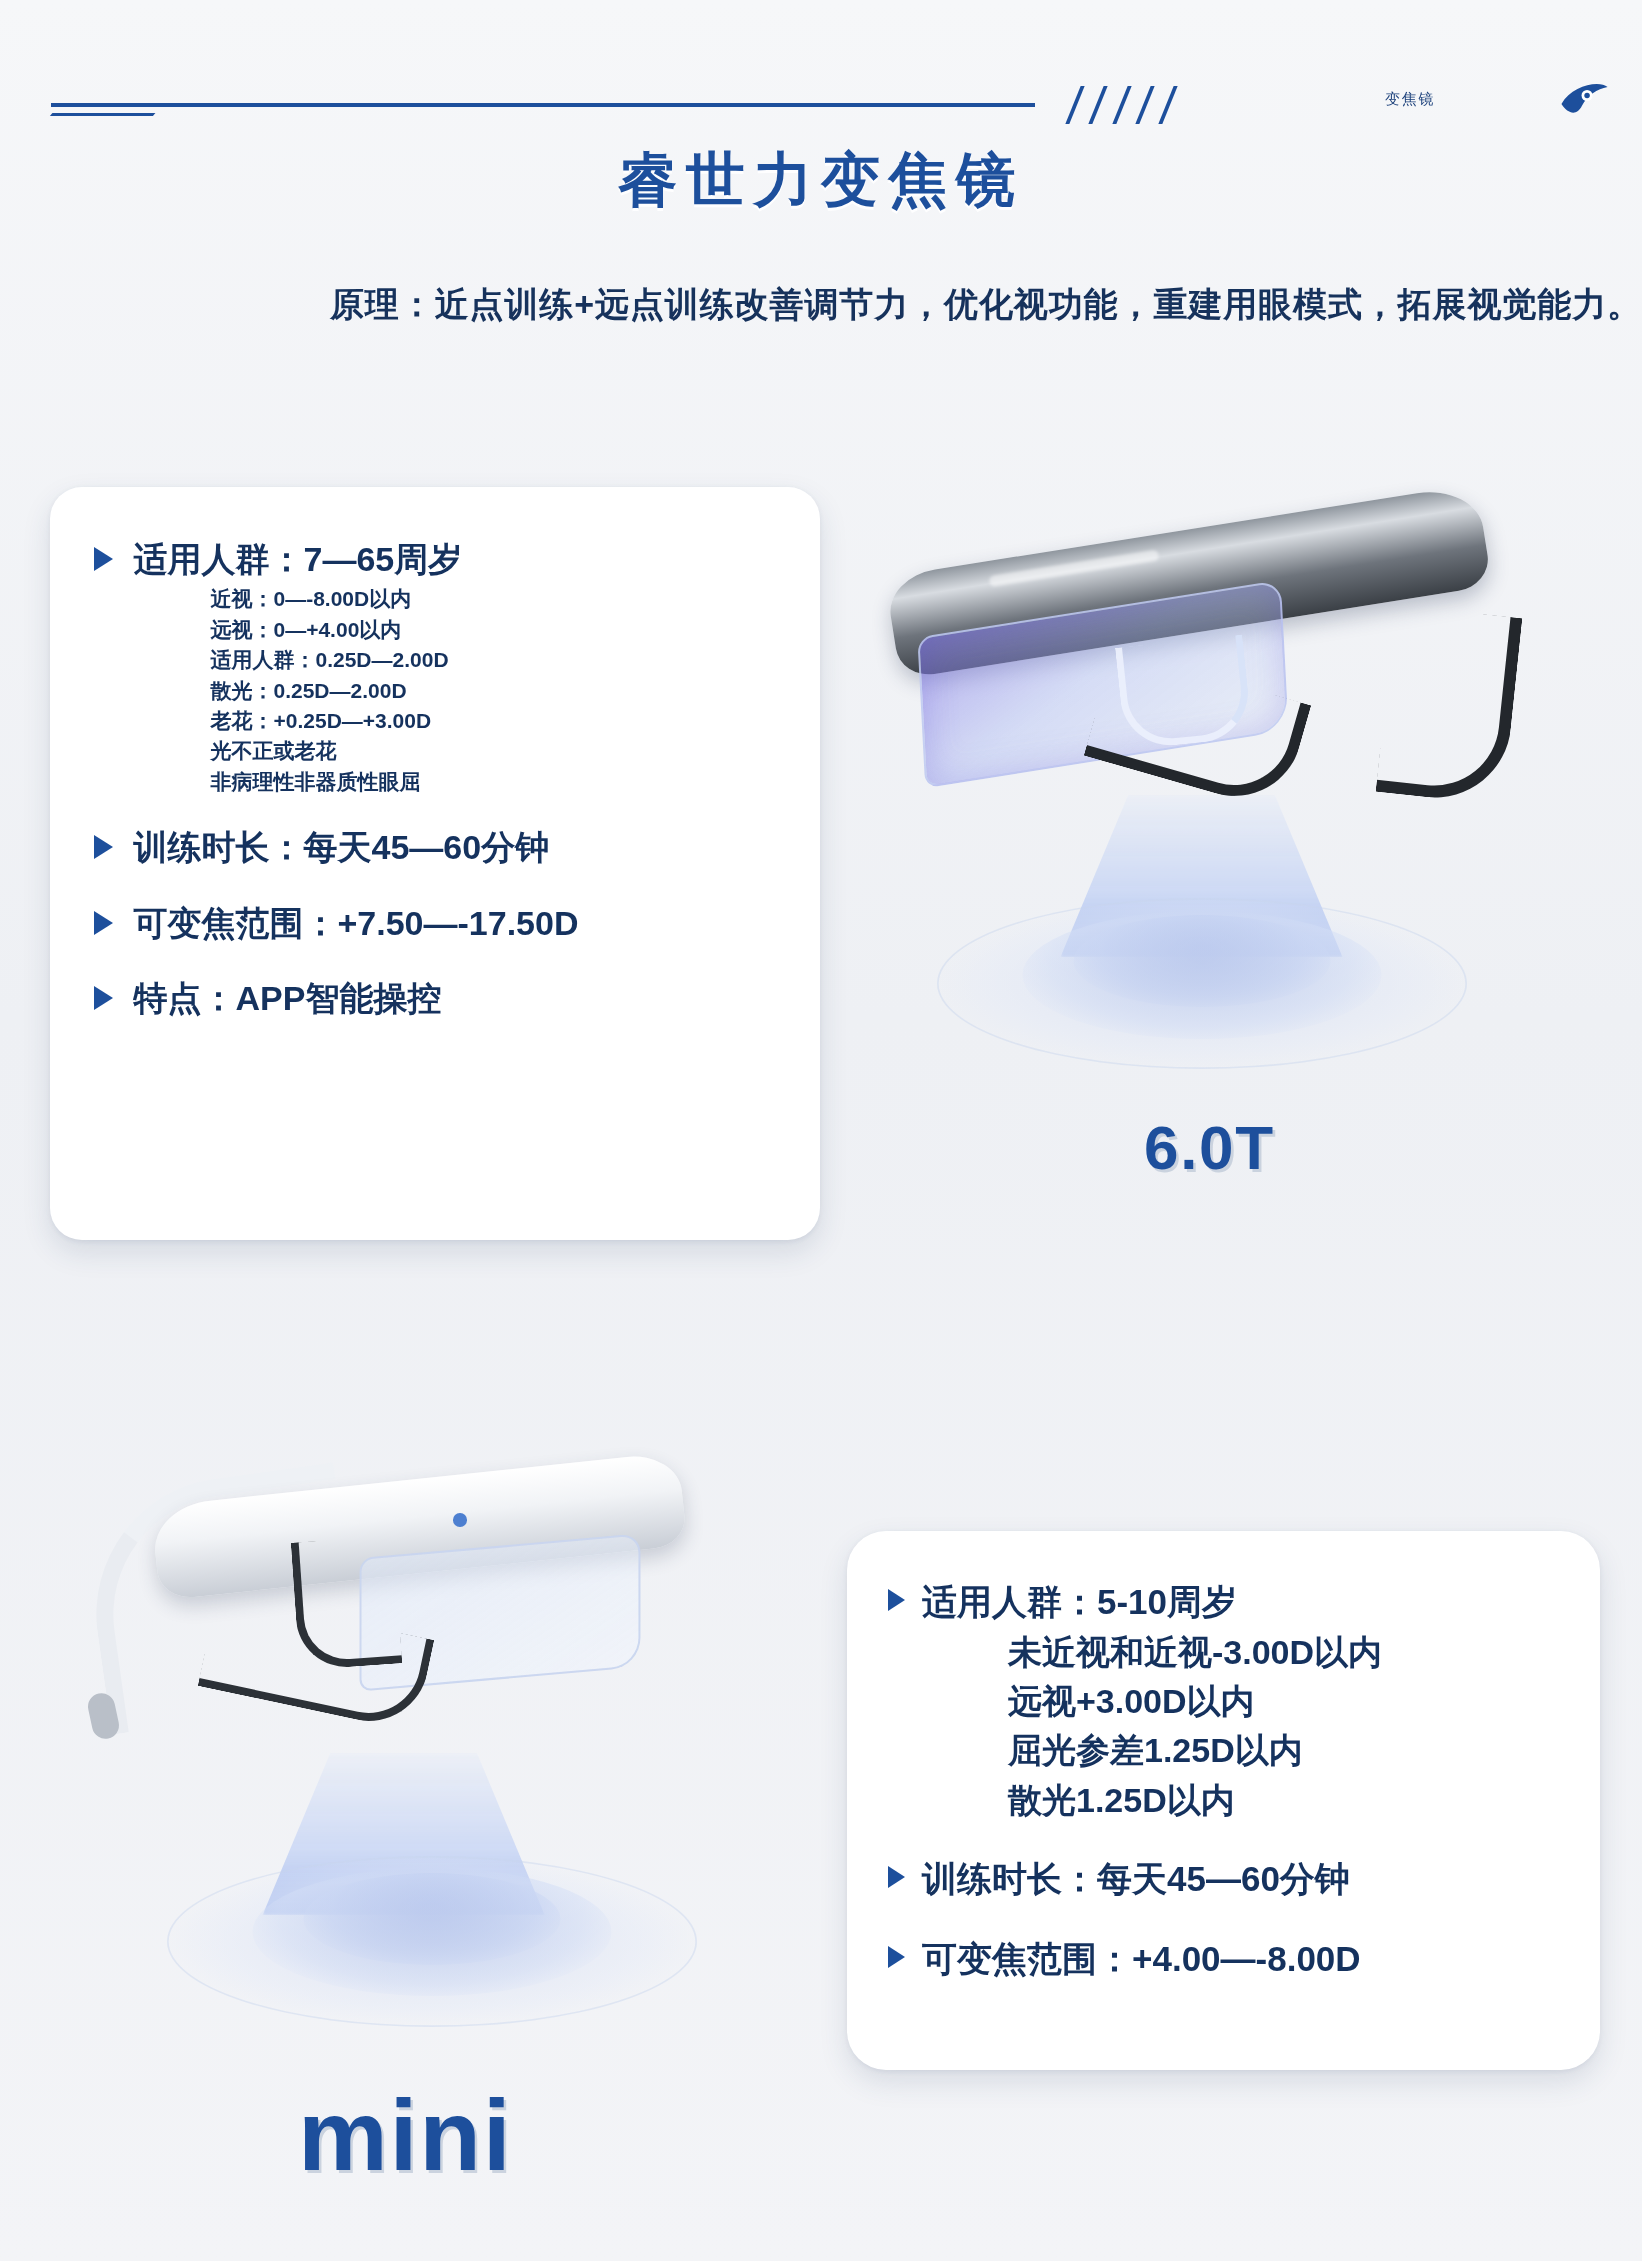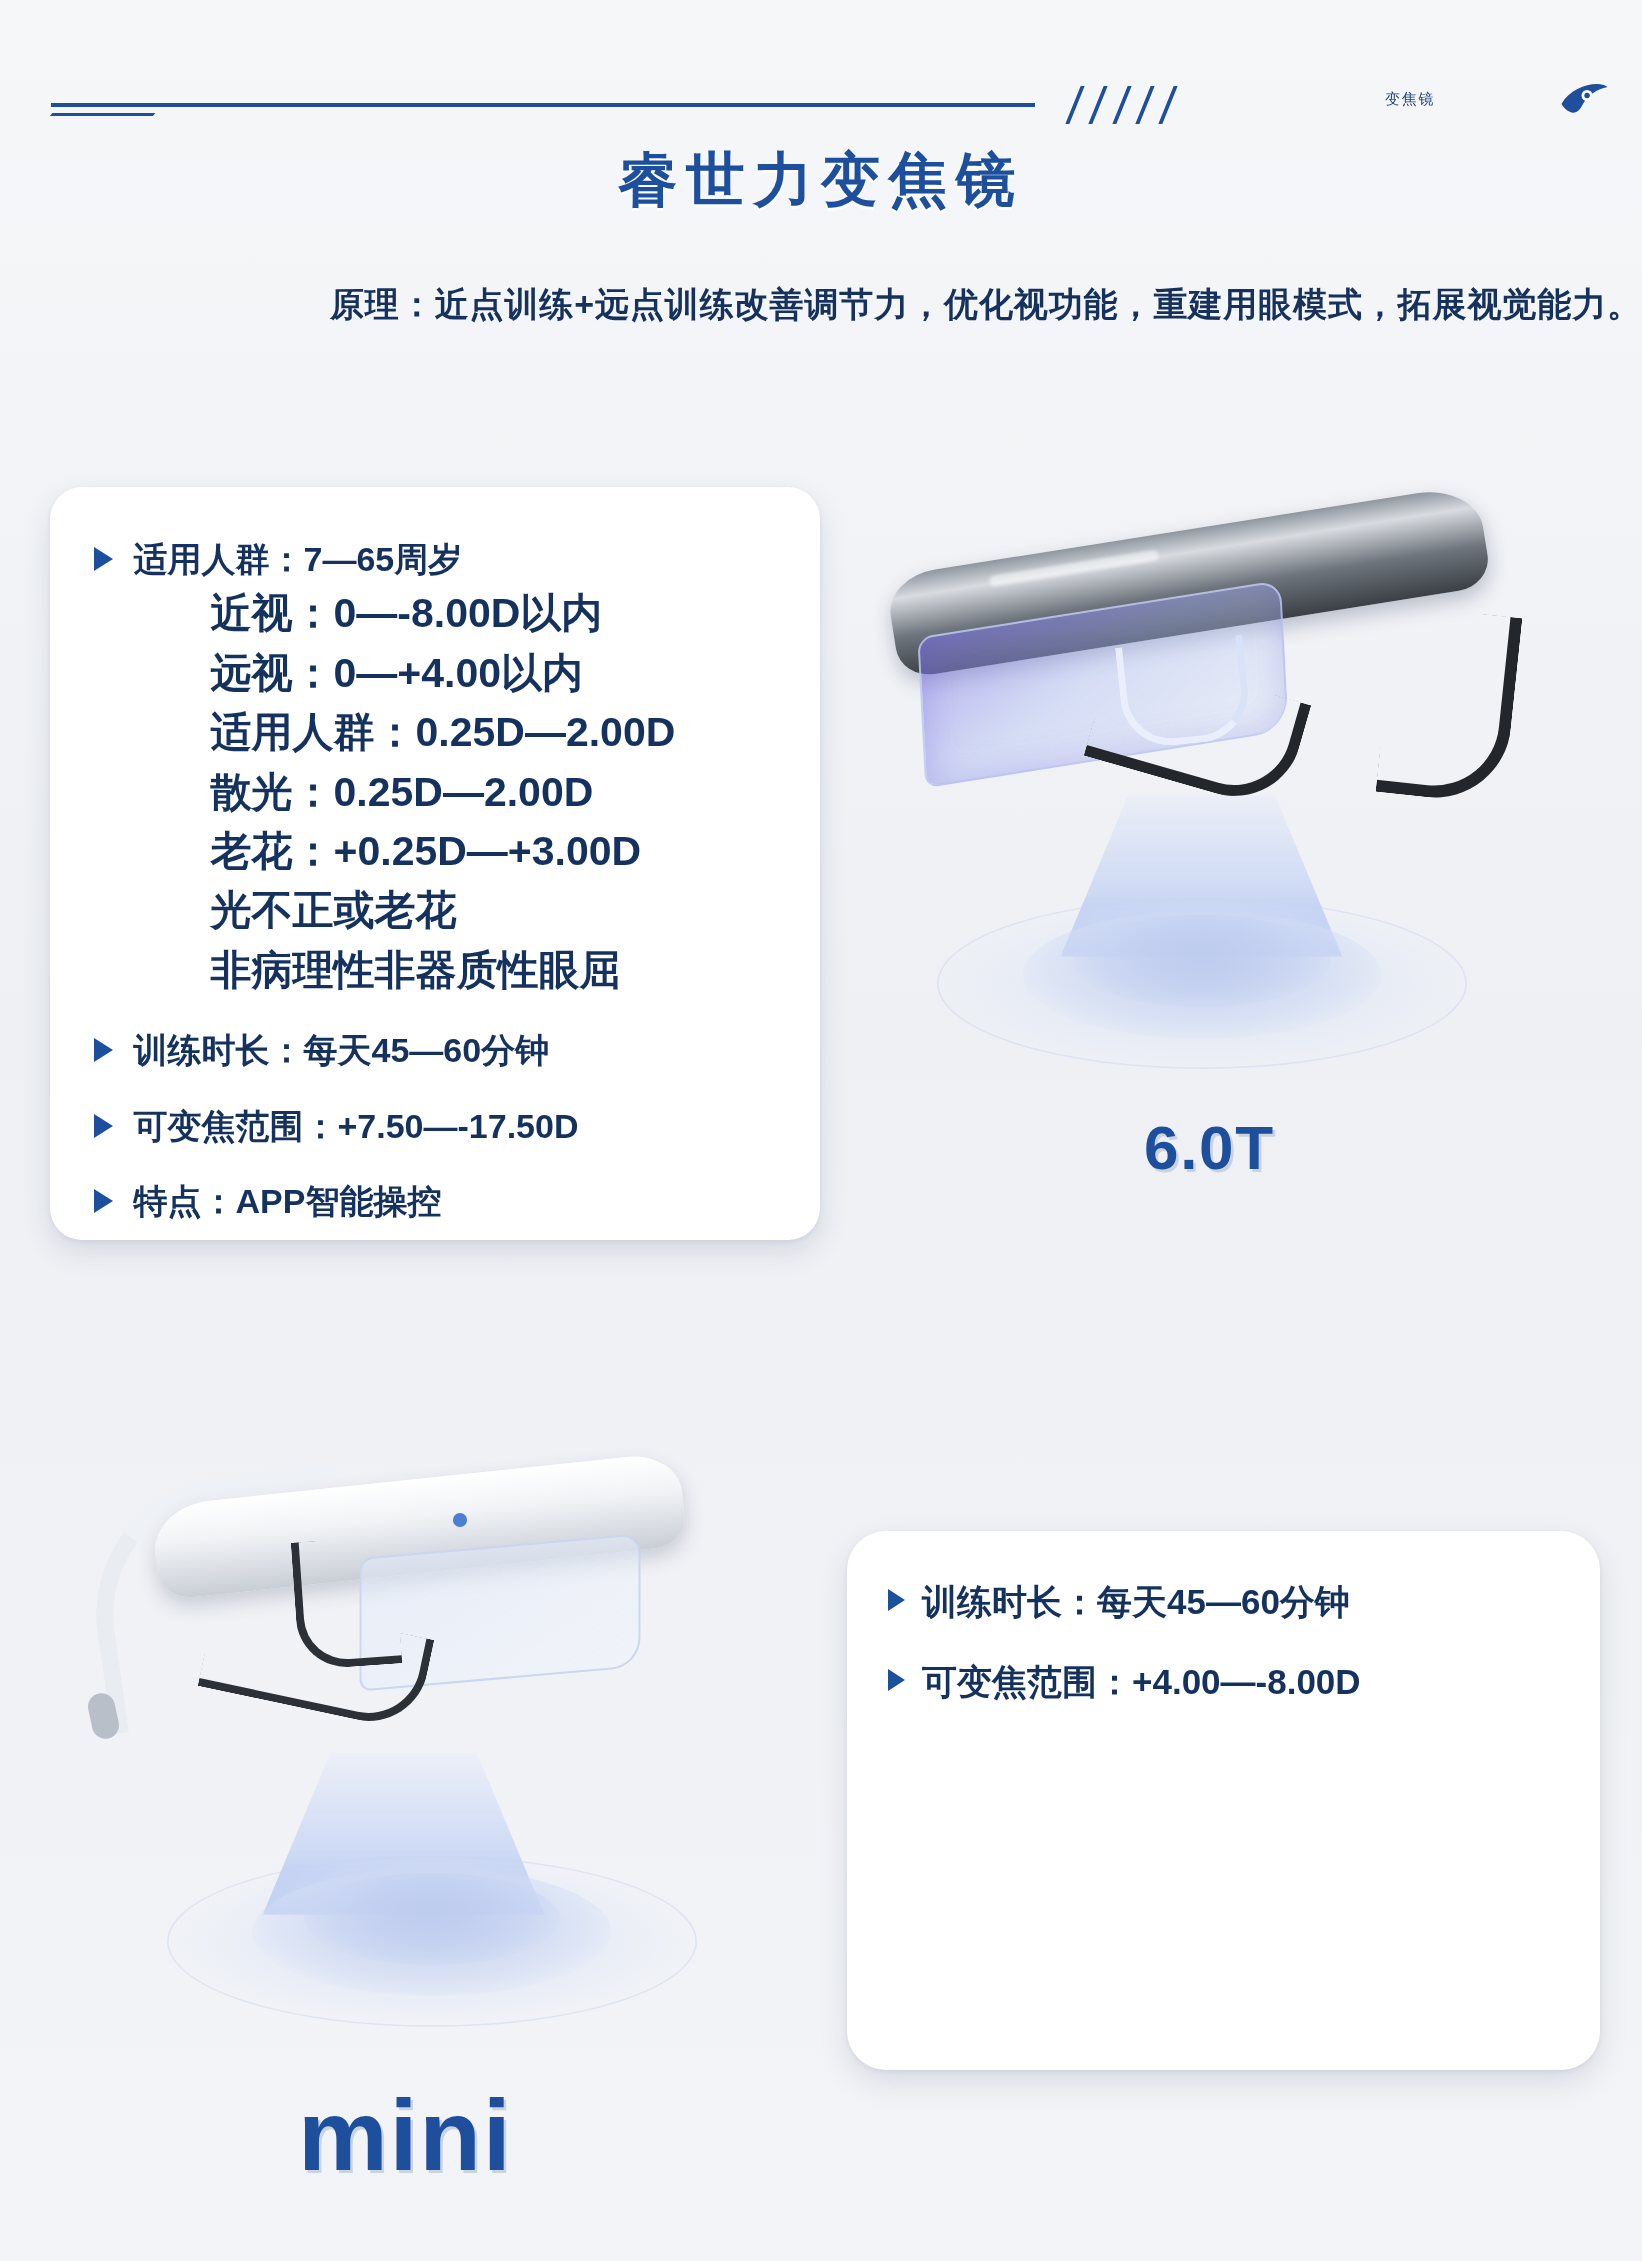--- a/index.html
+++ b/index.html
@@ -134,21 +134,21 @@
   }
   .b-body { color: #15325e; }
   .b-head {
     font-size: 34px;
     font-weight: 700;
     color: #15325e;
     line-height: 1.45;
     white-space: nowrap;
   }
   .b-sub {
-    font-size: 41px;
+    font-size: 21px;
     font-weight: 700;
     color: #15325e;
     line-height: 1.45;
     padding-left: 77px;
     white-space: nowrap;
   }
   .card-bottom .b-head { font-size: 35px; }
   .card-bottom .b-sub { font-size: 34px; padding-left: 86px; }
   .card-bottom .bullet-row { margin-bottom: 29px; }
   .card-bottom .tri {
@@ -421,20 +421,30 @@
   <div class="beam" style="top:308px; left:46%;"></div>
   <div class="podium podium-core" style="top:428px;"></div>
   <div class="podium podium-mid" style="top:423px;"></div>
   <div class="podium podium-outer" style="top:411px;"></div>
 </div>
 
 <div class="model-label label-mini">mini</div>
 
 <div class="card card-bottom">
 
+  <div class="bullet-row">
+    <div class="tri"></div>
+    <div class="b-body">
+      <div class="b-head">适用人群：5-10周岁</div>
+      <div class="b-sub">未近视和近视-3.00D以内</div>
+      <div class="b-sub">远视+3.00D以内</div>
+      <div class="b-sub">屈光参差1.25D以内</div>
+      <div class="b-sub">散光1.25D以内</div>
+    </div>
+  </div>
 
   <div class="bullet-row">
     <div class="tri"></div>
     <div class="b-body">
       <div class="b-head">训练时长：每天45—60分钟</div>
     </div>
   </div>
 
   <div class="bullet-row">
     <div class="tri"></div>

